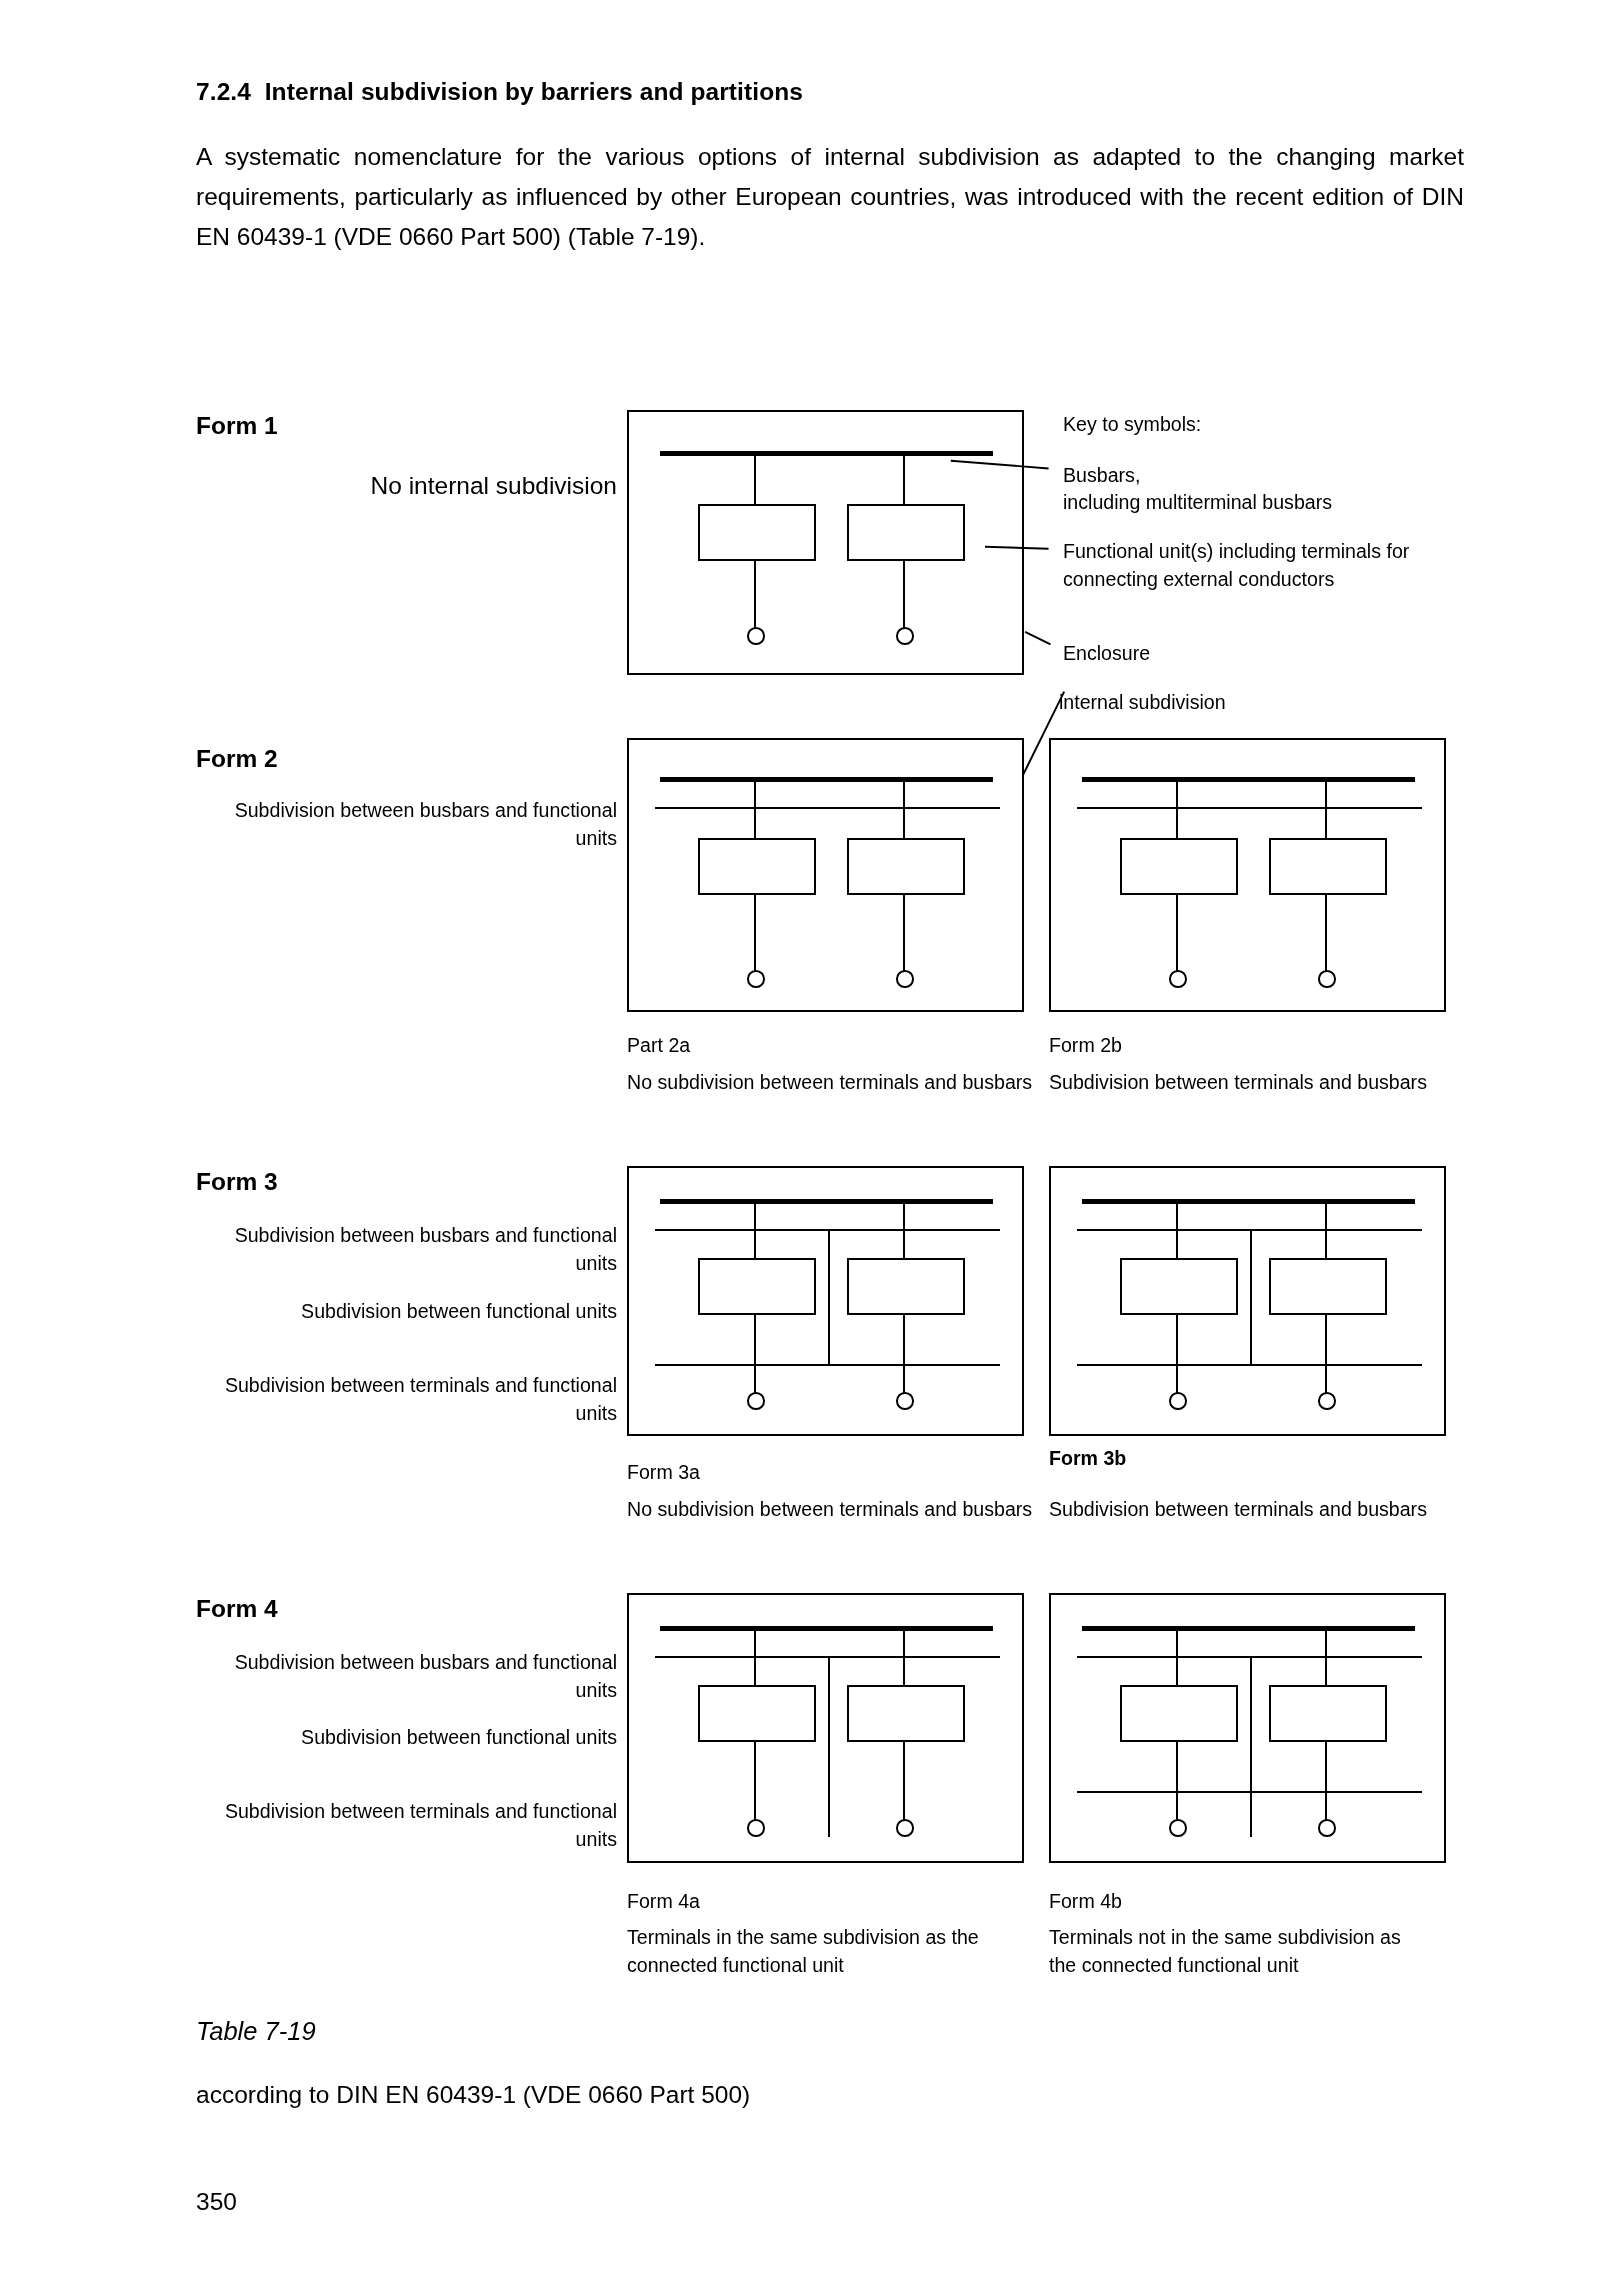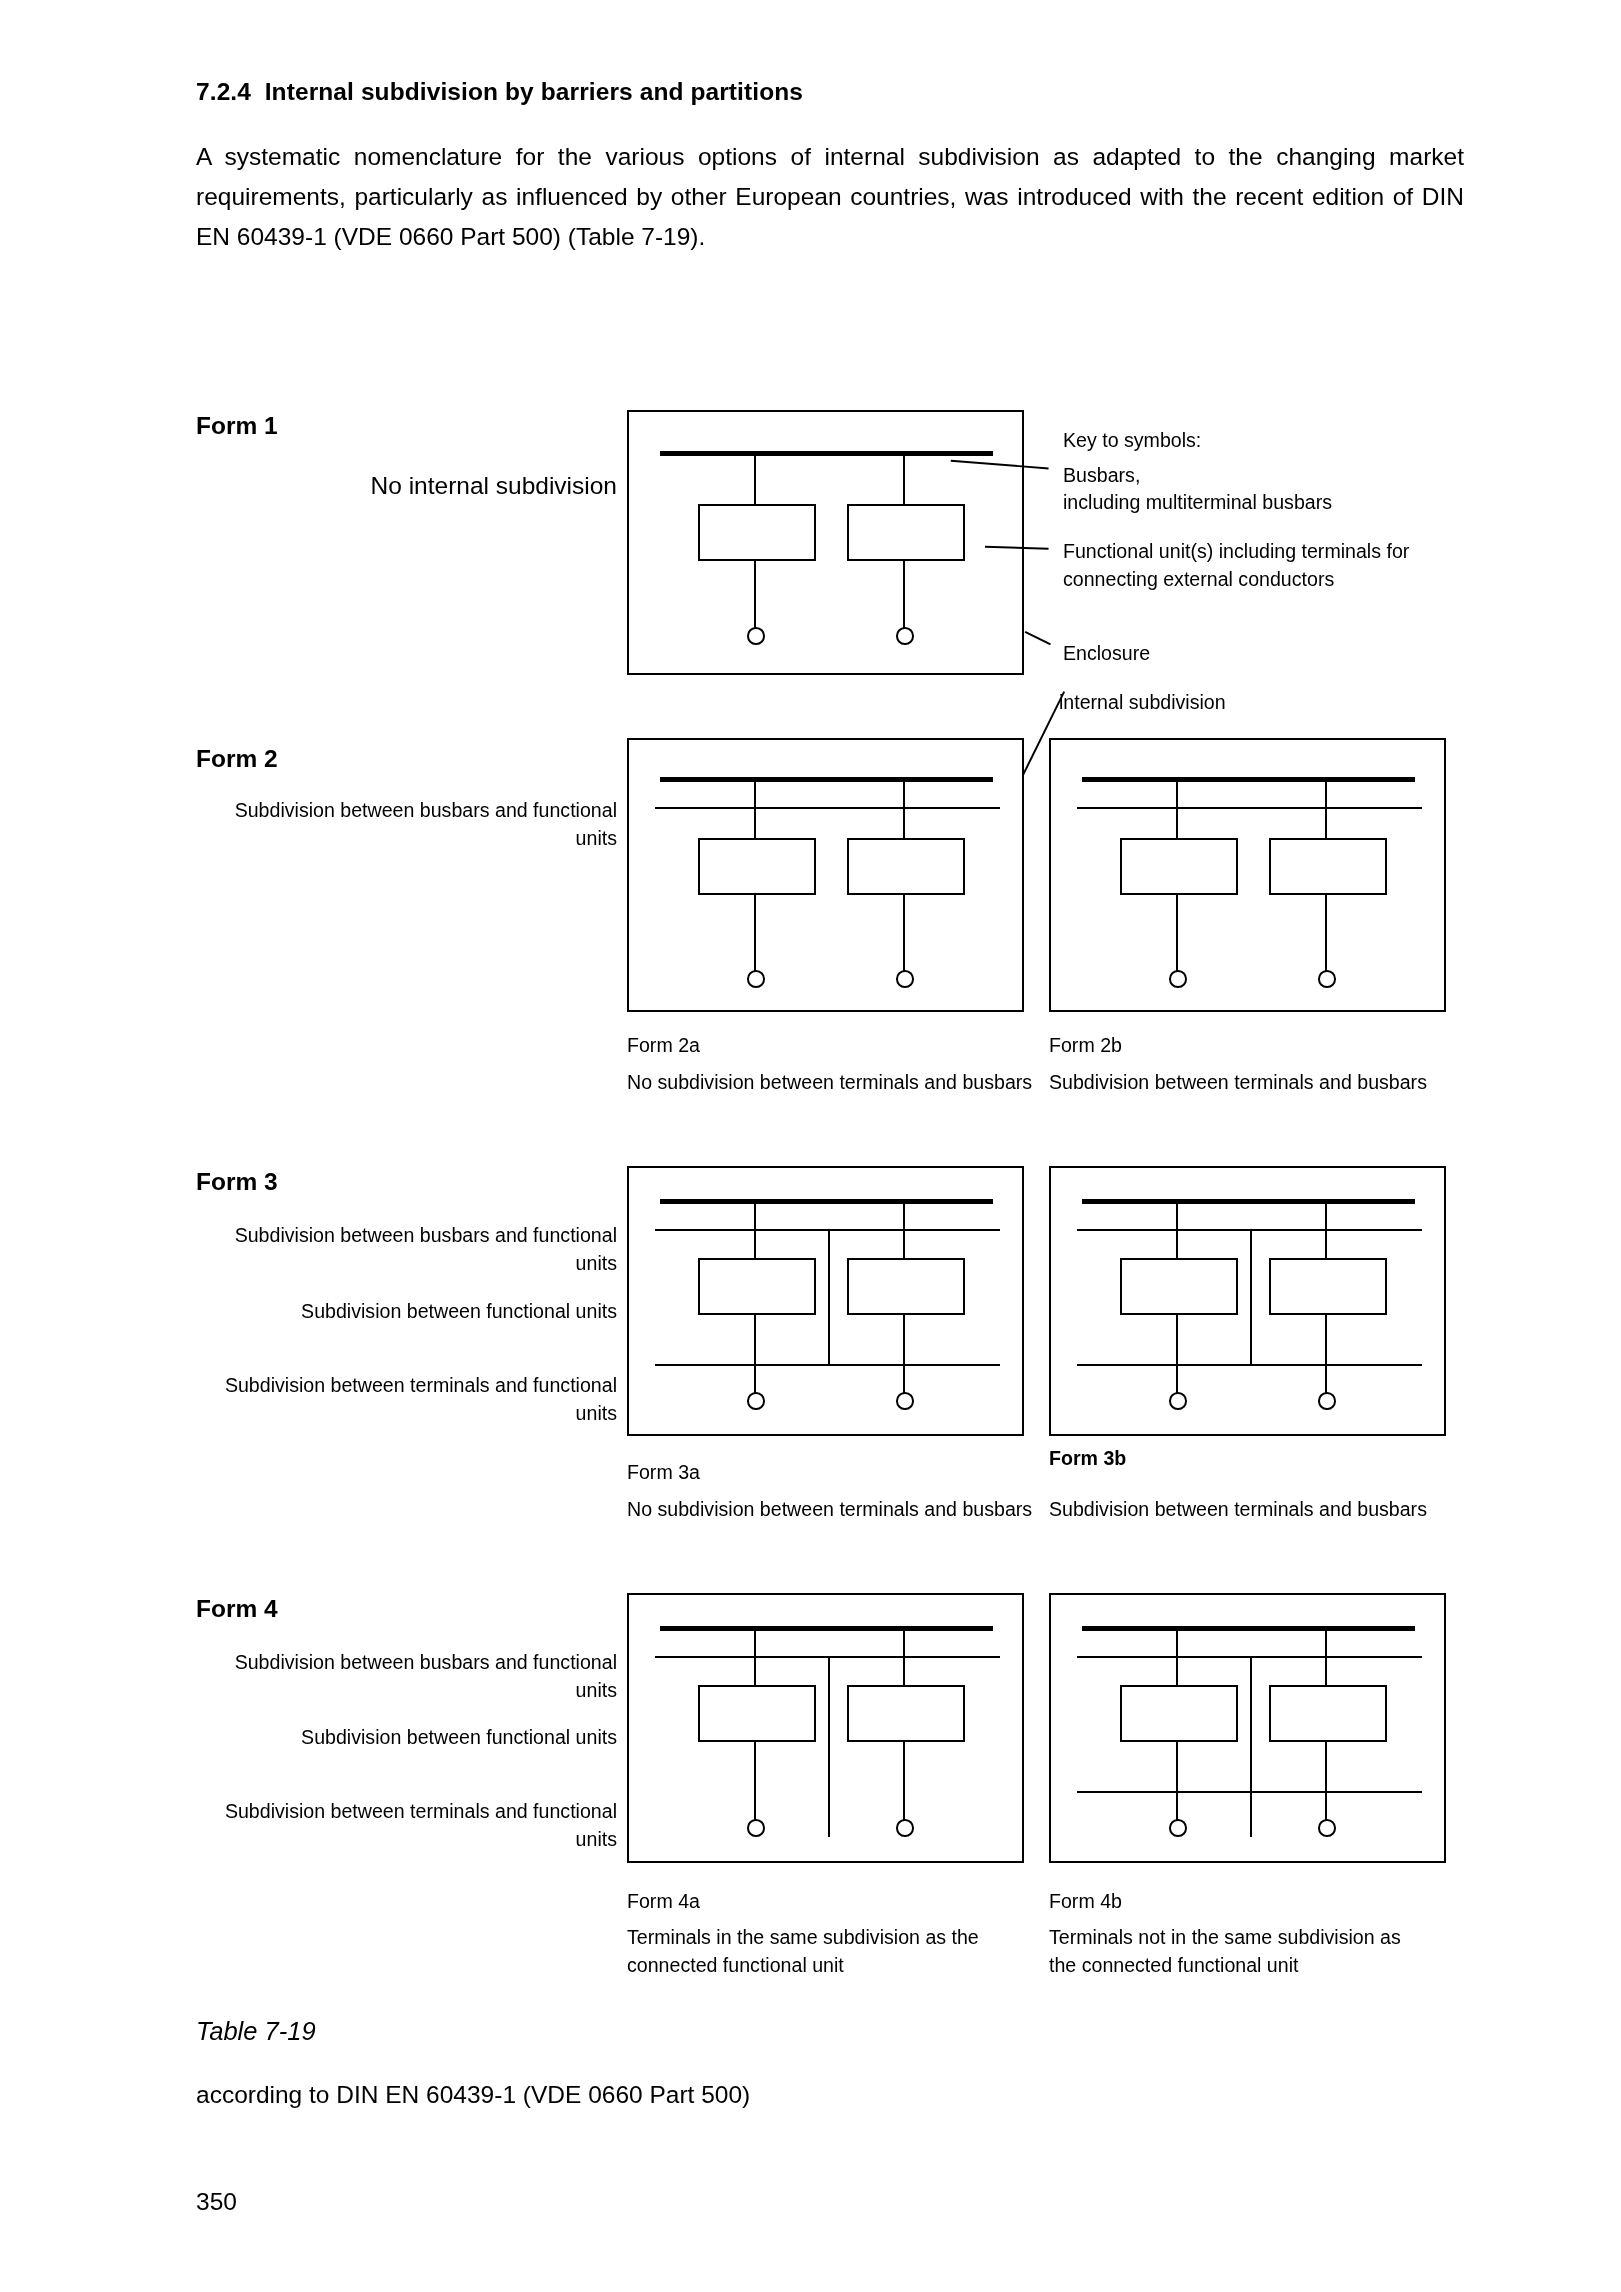--- a/index.html
+++ b/index.html
@@ -60,21 +60,20 @@
   .cap {
     position: absolute;
     font-size: 19.6px;
     line-height: 28px;
     width: 412px;
   }
   .keytitle {
     position: absolute;
     font-size: 19.6px;
     line-height: 28px;
-    margin-top: 16px;
   }
   .keyitem {
     position: absolute;
     font-size: 19.6px;
     line-height: 28px;
     width: 421px;
   }
 
   
   .diagram {
@@ -205,21 +204,21 @@
     <div class="vline" style="left:125px; top:41px; height:57px;"></div>
     <div class="vline" style="left:274px; top:41px; height:57px;"></div>
     <div class="unit" style="left:69px; top:98px; width:118px; height:57px;"></div>
     <div class="unit" style="left:218px; top:98px; width:118px; height:57px;"></div>
     <div class="vline" style="left:125px; top:155px; height:76px;"></div>
     <div class="vline" style="left:274px; top:155px; height:76px;"></div>
     <div class="term" style="left:118px; top:230px;"></div>
     <div class="term" style="left:267px; top:230px;"></div>
   </div>
 
-  <div class="cap" style="left:627px; top:1031px;">Form 2a</div>
+  <div class="cap" style="left:627px; top:1031px;">Part 2a</div>
   <div class="cap" style="left:627px; top:1068px;">No subdivision between terminals and busbars</div>
   <div class="cap" style="left:1049px; top:1031px;">Form 2b</div>
   <div class="cap" style="left:1049px; top:1068px;">Subdivision between terminals and busbars</div>
 
   <div class="form-title" style="left:196px; top:1168px;">Form 3</div>
   <div class="form-sub" style="left:196px; top:1221px;">Subdivision between busbars and functional units</div>
   <div class="form-sub" style="left:196px; top:1297px;">Subdivision between functional units</div>
   <div class="form-sub" style="left:196px; top:1371px;">Subdivision between terminals and functional units</div>
 
   <div class="diagram" style="left:627px; top:1166px; width:397px; height:270px;">

